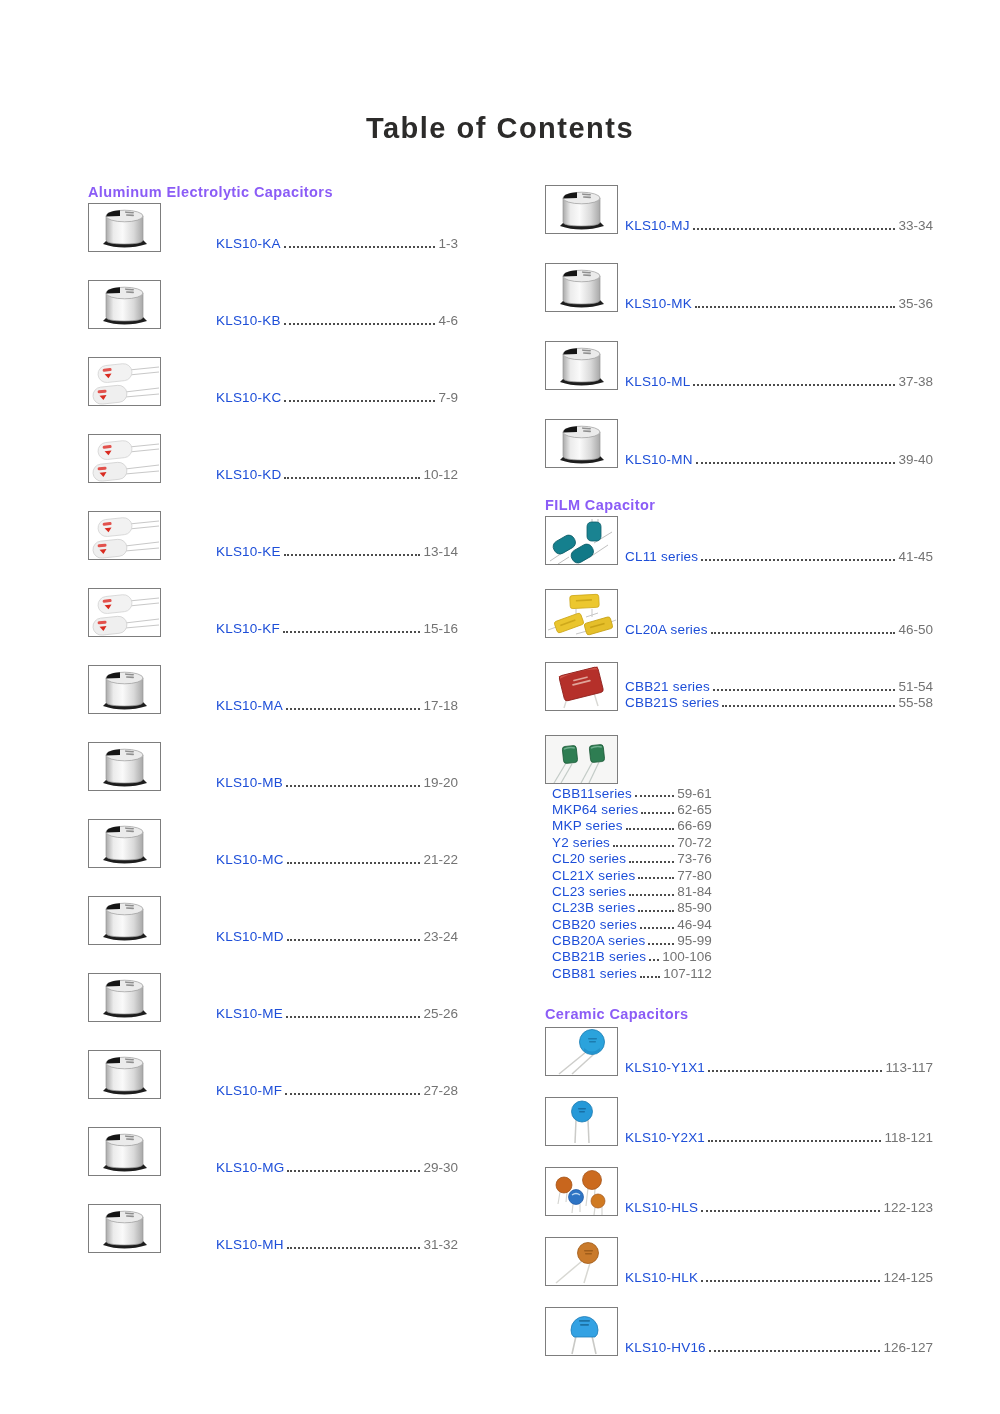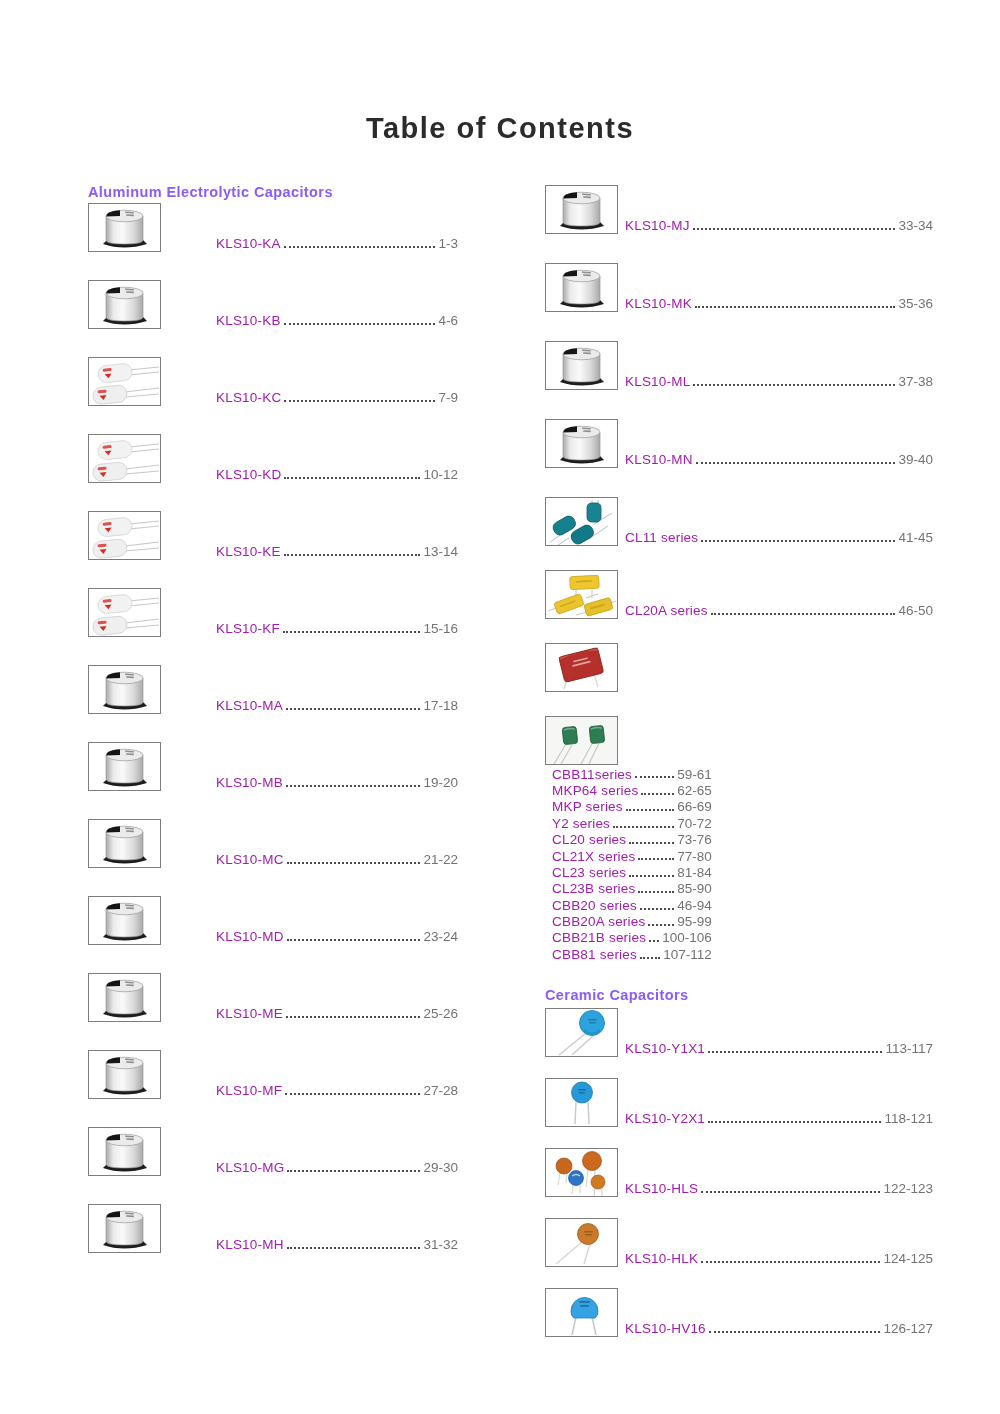--- a/index.html
+++ b/index.html
@@ -39,21 +39,21 @@
     width:73px; height:49px; flex:0 0 auto;
     border:1px solid #7d7d7d; background:#fff; overflow:hidden;
   }
   .imgbox svg { display:block; width:100%; height:100%; }
 
   .lines { flex:1; margin-left:7px; min-width:0; }
   .entry.top-align .lines { margin-top:1px; }
 
   .line { display:flex; align-items:flex-end; height:16.4px; }
   .label {
-    font-size:13.5px; color:#a21caf; letter-spacing:0.2px;
+    font-size:13.5px; color:#1d4ed8; letter-spacing:0.2px;
     white-space:nowrap; line-height:1.1;
   }
   .pages { font-size:13.5px; color:#737373; white-space:nowrap; line-height:1.1; }
   .leader {
     flex:1 1 auto; height:0;
     border-bottom:2px dotted #4c4c4c;
     margin:0 3px 4px 3px; min-width:10px;
   }
 </style>
 </head>
@@ -601,20 +601,21 @@
           <div class="lines">
             <div class="line">
               <span class="label">KLS10-MN</span>
               <span class="leader"></span>
               <span class="pages">39-40</span>
             </div>
           </div>
         </div>
       </div>
       <div class="group g1">
+        <div class="heading">FILM Capacitor</div>
         <div class="entry">
           <div class="imgbox">
             <svg viewBox="0 0 71 47">
               <g stroke="#bfbfbf" stroke-width="1">
                 <line x1="46" y1="7" x2="46" y2="2"></line>
                 <line x1="52" y1="7" x2="52" y2="2"></line>
                 <line x1="16" y1="36" x2="4" y2="44"></line>
                 <line x1="23" y1="40" x2="12" y2="47"></line>
                 <line x1="48" y1="26" x2="66" y2="15"></line>
                 <line x1="44" y1="40" x2="62" y2="28"></line>
@@ -675,20 +676,32 @@
               <g transform="rotate(-14 35 20)">
                 <rect x="15" y="8" width="40" height="26" rx="3" fill="#b5302a"></rect>
                 <path d="M15 11 Q35 5.5 55 11 L55 8 L15 8 Z" fill="#cf5146"></path>
                 <rect x="15" y="8" width="40" height="26" rx="3" fill="none" stroke="#8c1f1c" stroke-width="0.8"></rect>
                 <g fill="#e8b9ae" opacity="0.85">
                   <rect x="28" y="15" width="15" height="1.7" rx="0.8"></rect>
                   <rect x="26" y="19" width="19" height="1.7" rx="0.8"></rect>
                 </g>
               </g>
             </svg>
+          </div>
+          <div class="lines">
+            <div class="line">
+              <span class="label">CBB21 series</span>
+              <span class="leader"></span>
+              <span class="pages">51-54</span>
+            </div>
+            <div class="line">
+              <span class="label">CBB21S series</span>
+              <span class="leader"></span>
+              <span class="pages">55-58</span>
+            </div>
           </div>
         </div>
         <div class="entry top-align">
           <div class="imgbox">
             <svg viewBox="0 0 71 47">
               <rect x="0" y="0" width="71" height="47" fill="#f6f6f5"></rect>
               <g stroke="#c3cbc7" stroke-width="1.2">
                 <line x1="20" y1="27" x2="8" y2="47"></line>
                 <line x1="26" y1="28" x2="15" y2="47"></line>
                 <line x1="47" y1="25" x2="35" y2="47"></line>

